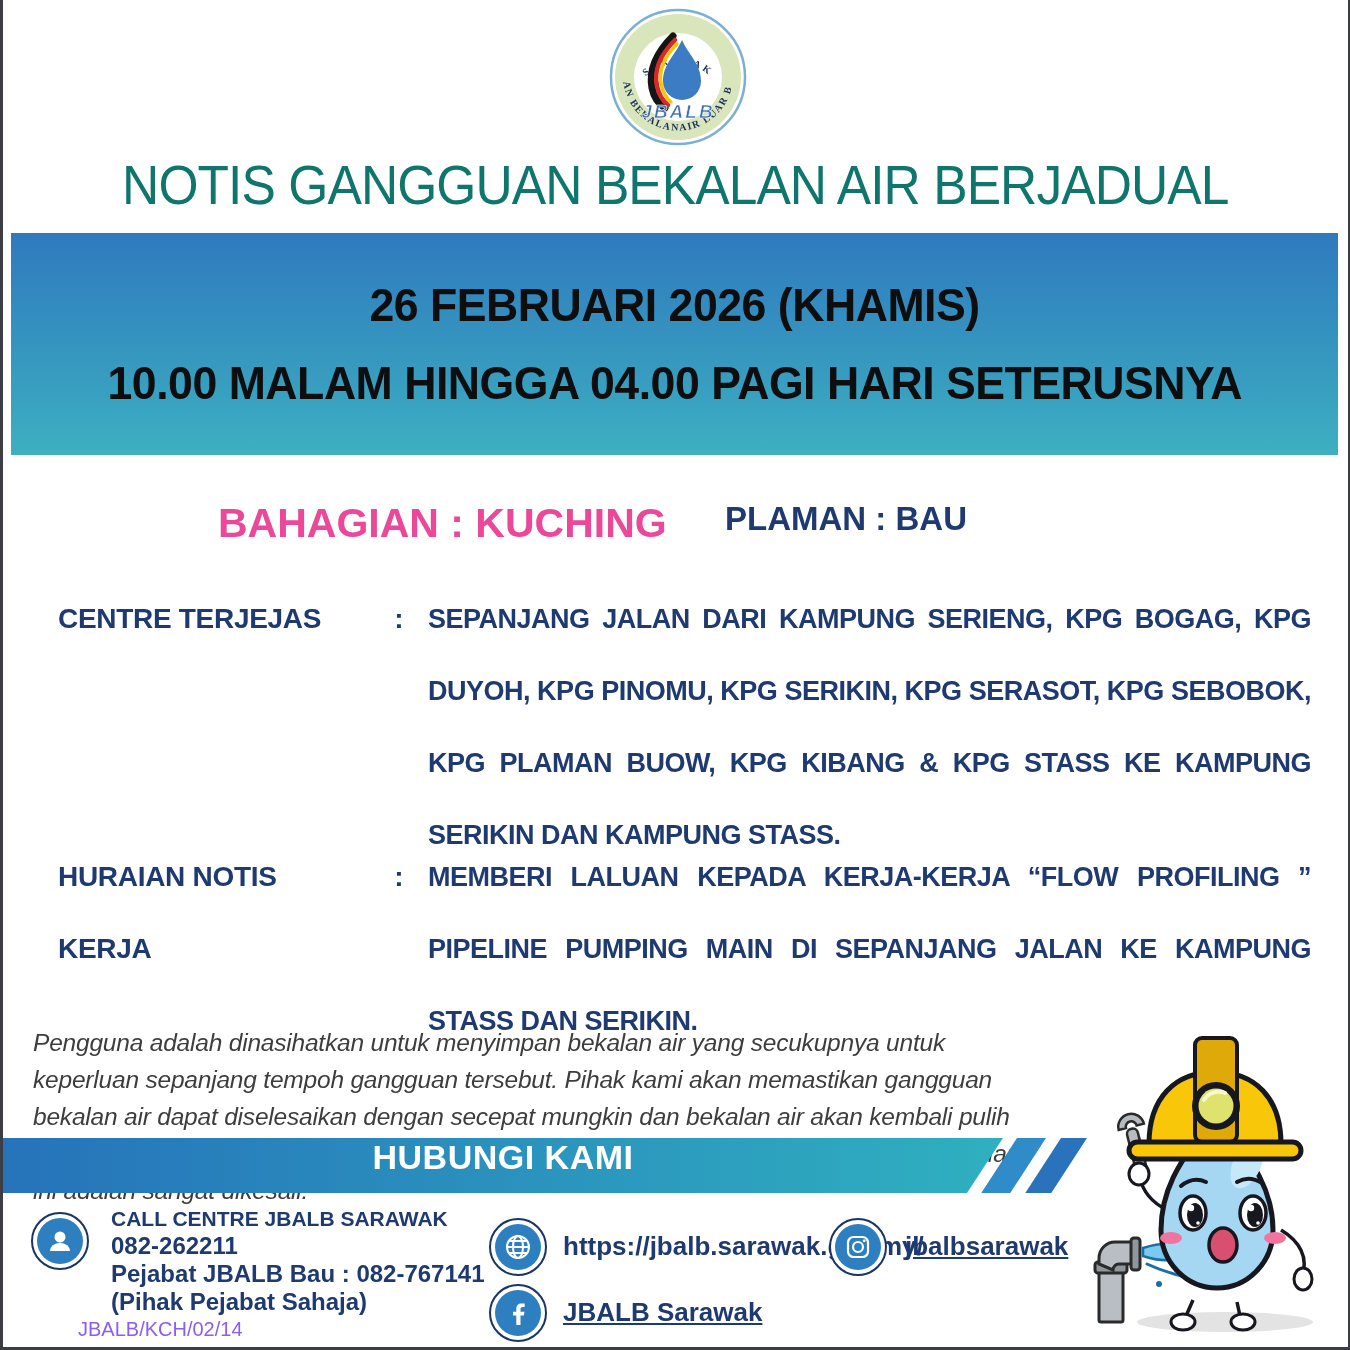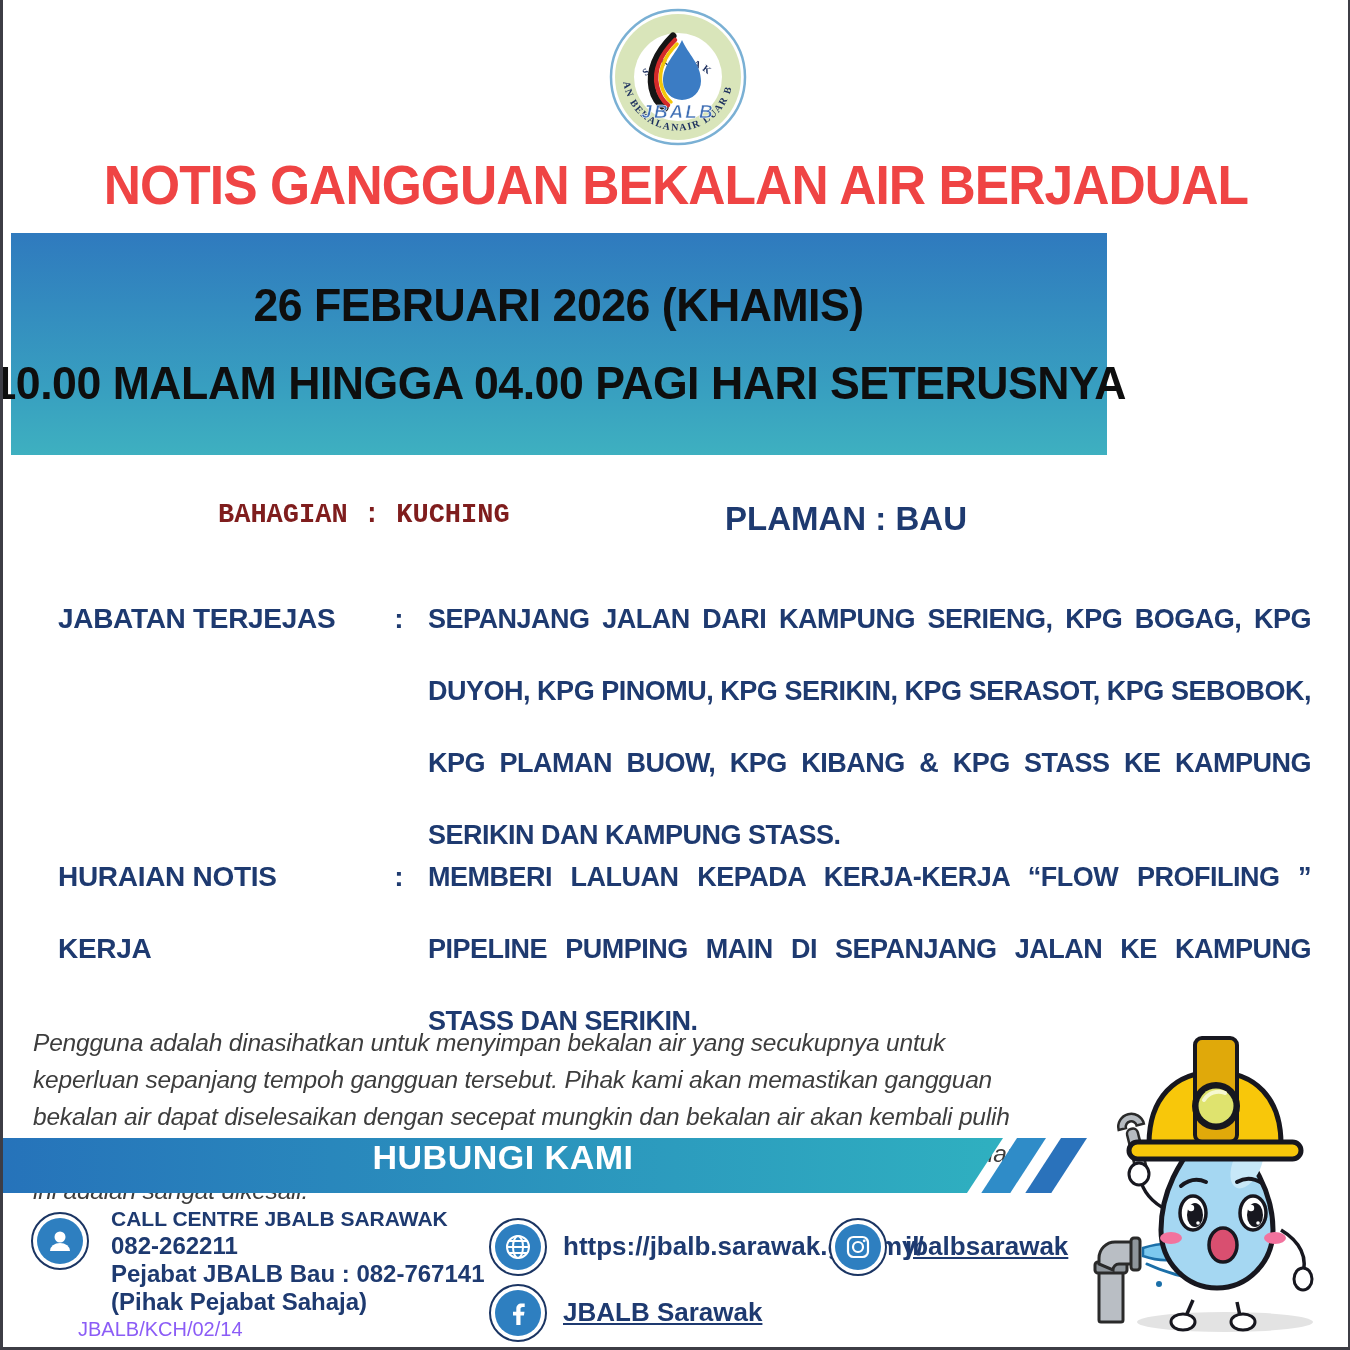--- a/index.html
+++ b/index.html
@@ -5,35 +5,35 @@
   html,body{margin:0;padding:0;background:#ffffff;}
   .poster{
     position:relative;width:1345px;height:1347px;background:#ffffff;overflow:hidden;
     border-left:3px solid #3d3d45;border-right:2px solid #3d3d45;border-bottom:3px solid #3d3d45;
     font-family:"Liberation Sans",sans-serif;
   }
   
   .logo-wrap{position:absolute;left:604px;top:6px;width:140px;height:142px;}
   .page-title{
     position:absolute;left:0;top:152px;width:100%;text-align:center;
-    font-size:56px;font-weight:700;color:#ef4444;letter-spacing:-1px;white-space:nowrap;
+    font-size:56px;font-weight:400;color:#0f766e;letter-spacing:-1px;white-space:nowrap;
   }
   .page-title .squeeze{display:inline-block;transform:scaleX(.92);}
   
   .banner{
-    position:absolute;left:8px;top:233px;width:1096px;height:222px;
+    position:absolute;left:8px;top:233px;width:1327px;height:222px;
     background:linear-gradient(180deg,#2f7abe 0%,#38a0c0 72%,#3eb0c0 100%);
     display:flex;flex-direction:column;align-items:center;justify-content:center;gap:24px;
   }
   .banner-line{
     color:#0e0e0e;font-size:46px;font-weight:700;letter-spacing:-0.5px;white-space:nowrap;
     transform:scaleX(.97);
   }
   
-  .region-bahagian{position:absolute;left:215px;top:500px;font-size:27px;font-weight:700;color:#7f1d1d;font-family:Liberation Mono, monospace;}
+  .region-bahagian{position:absolute;left:215px;top:500px;font-size:41px;font-weight:700;color:#ec4899;}
   .region-daerah{position:absolute;left:722px;top:500px;font-size:33px;font-weight:700;color:#1e3a70;}
   
   .detail-row{
     position:absolute;left:55px;width:1253px;display:grid;grid-template-columns:312px 58px 1fr;
     color:#1e3a70;font-weight:700;
   }
   .detail-row.kawasan{top:583px;}
   .detail-row.huraian{top:841px;}
   .detail-label{font-size:28px;line-height:72px;letter-spacing:-0.3px;}
   .detail-sep{font-size:28px;line-height:72px;text-align:center;}
@@ -116,21 +116,21 @@
 
   <div class="banner">
     <div class="banner-line">26 FEBRUARI 2026 (KHAMIS)</div>
     <div class="banner-line">10.00 MALAM HINGGA 04.00 PAGI HARI SETERUSNYA</div>
   </div>
 
   <div class="region-bahagian">BAHAGIAN : KUCHING</div>
   <div class="region-daerah">PLAMAN : BAU</div>
 
   <div class="detail-row kawasan">
-    <div class="detail-label">JABATAN TERJEJAS</div>
+    <div class="detail-label">CENTRE TERJEJAS</div>
     <div class="detail-sep">:</div>
     <div class="detail-value">SEPANJANG JALAN DARI KAMPUNG SERIENG, KPG BOGAG, KPG DUYOH, KPG PINOMU, KPG SERIKIN, KPG SERASOT, KPG SEBOBOK, KPG PLAMAN BUOW, KPG KIBANG &amp; KPG STASS KE KAMPUNG SERIKIN DAN KAMPUNG STASS.</div>
   </div>
 
   <div class="detail-row huraian">
     <div class="detail-label">HURAIAN NOTIS KERJA</div>
     <div class="detail-sep">:</div>
     <div class="detail-value">MEMBERI LALUAN KEPADA KERJA-KERJA “FLOW PROFILING ” PIPELINE PUMPING MAIN DI SEPANJANG JALAN KE KAMPUNG STASS DAN SERIKIN.</div>
   </div>
 

